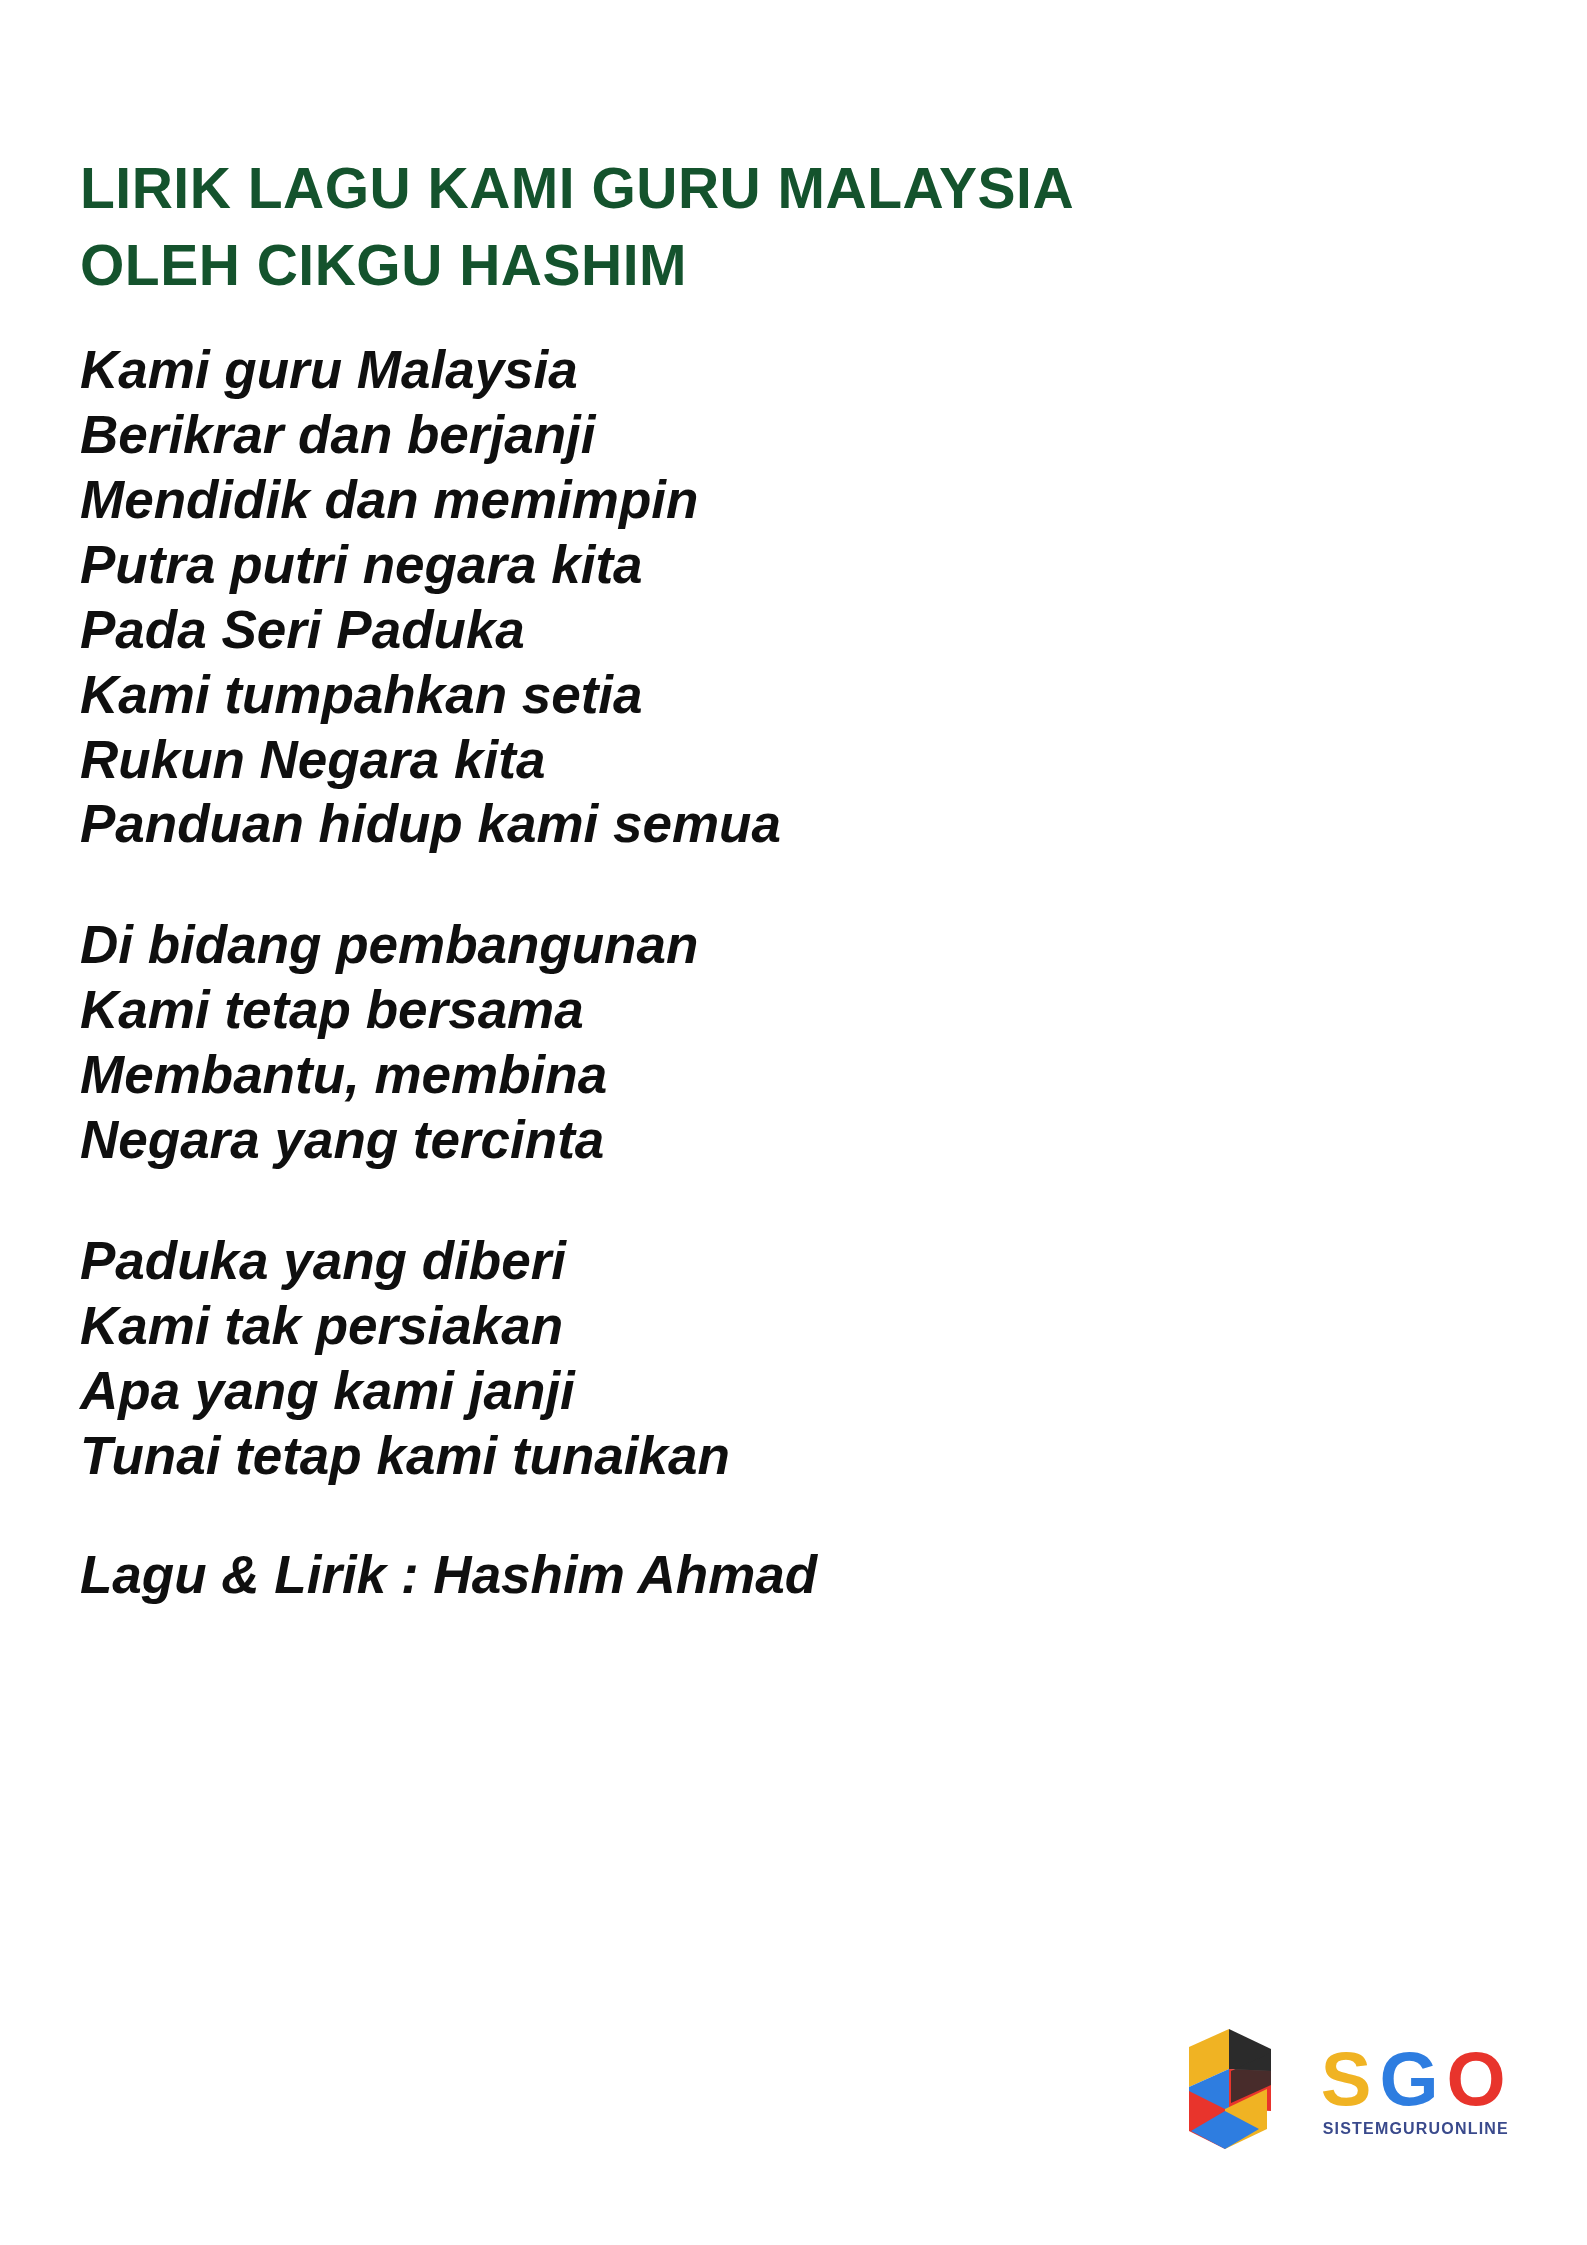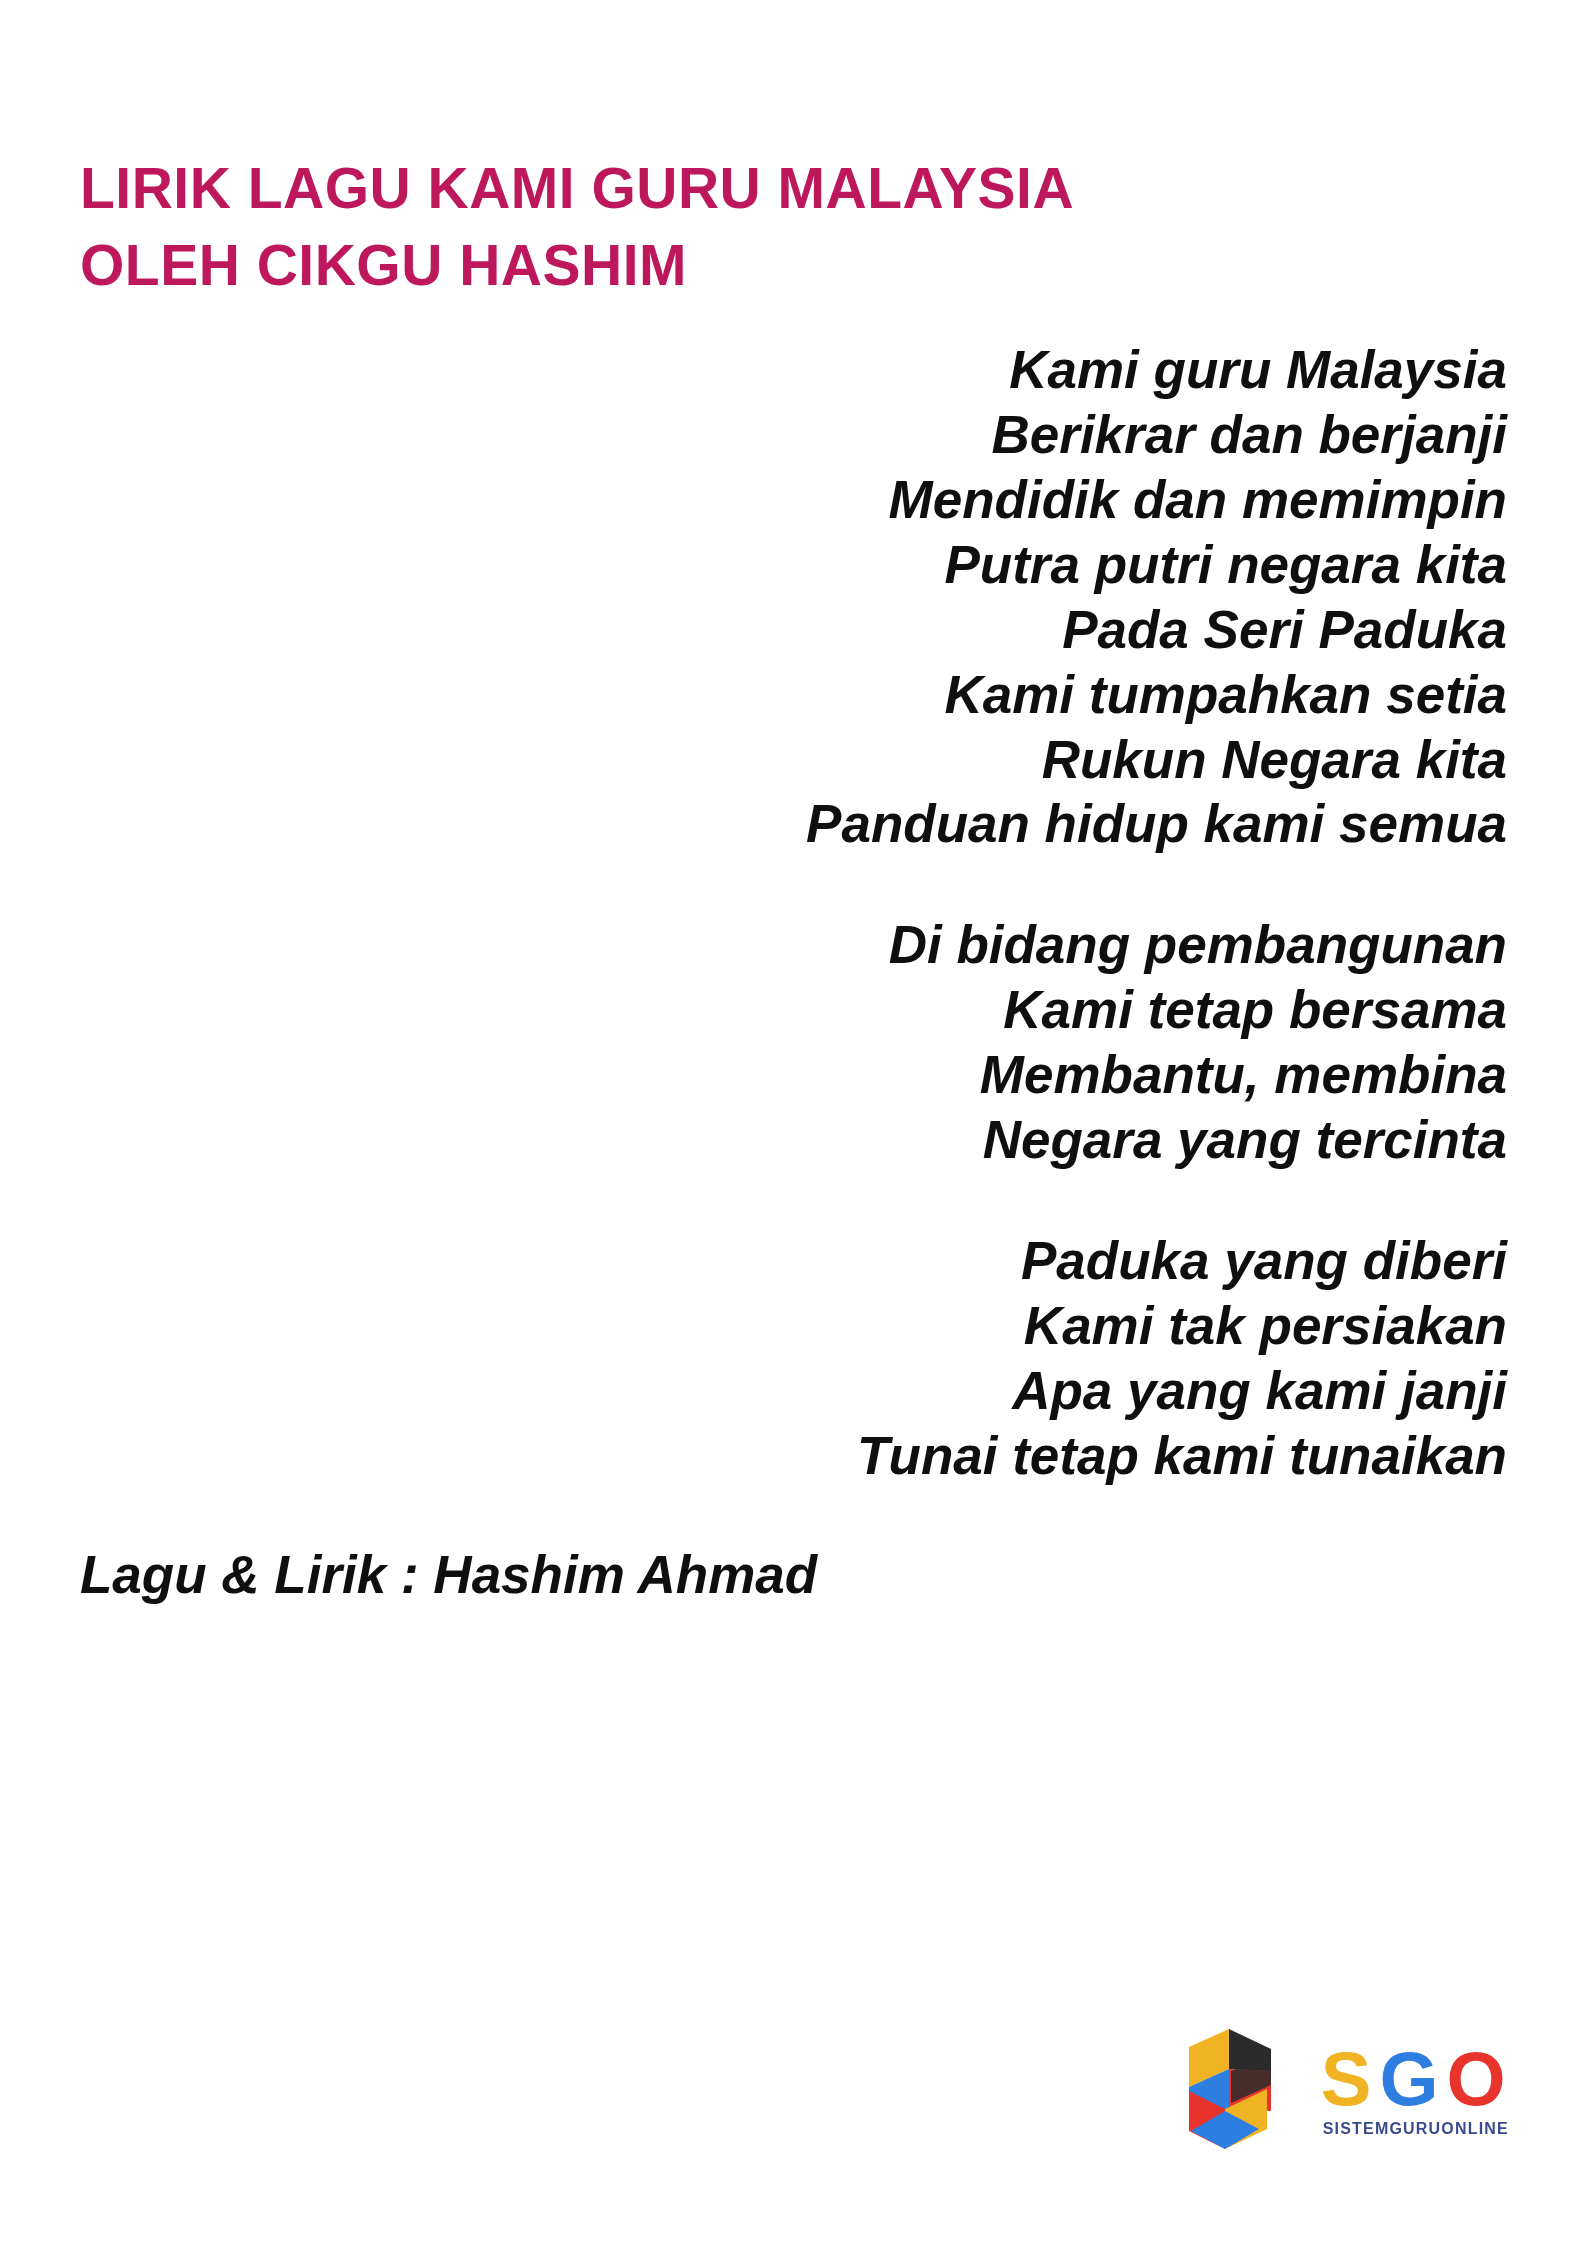--- a/index.html
+++ b/index.html
@@ -20,34 +20,33 @@
     width: 1587px;
     height: 2245px;
     box-sizing: border-box;
     padding: 150px 80px 40px 80px;
   }
   .doc-title {
     font-size: 57px;
     font-weight: bold;
     line-height: 1.35;
     letter-spacing: 0.5px;
-    color: #be185d;
+    color: #14532d;
     margin: 0 0 34px 0;
     white-space: pre-line;
   }
   .lyrics {
     font-size: 53px;
     font-style: italic;
     font-weight: bold;
     line-height: 1.15;
     color: #0f0f0f;
   }
   .stanza {
     margin-bottom: 56px;
-    text-align: right;
   }
   .stanza:last-child {
     margin-bottom: 0;
   }
   .line {
     white-space: nowrap;
     padding: 2px 0;
   }
   .credit {
     font-size: 53px;

